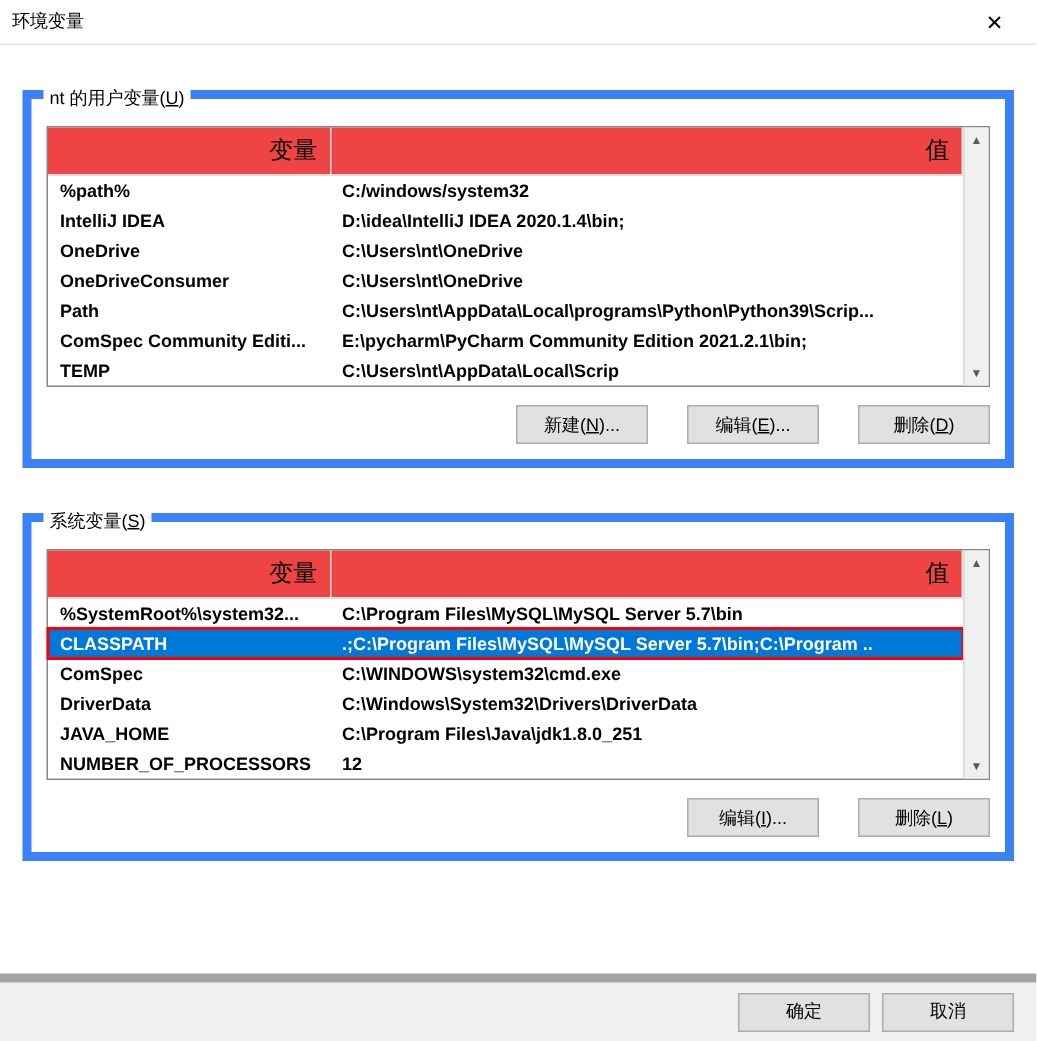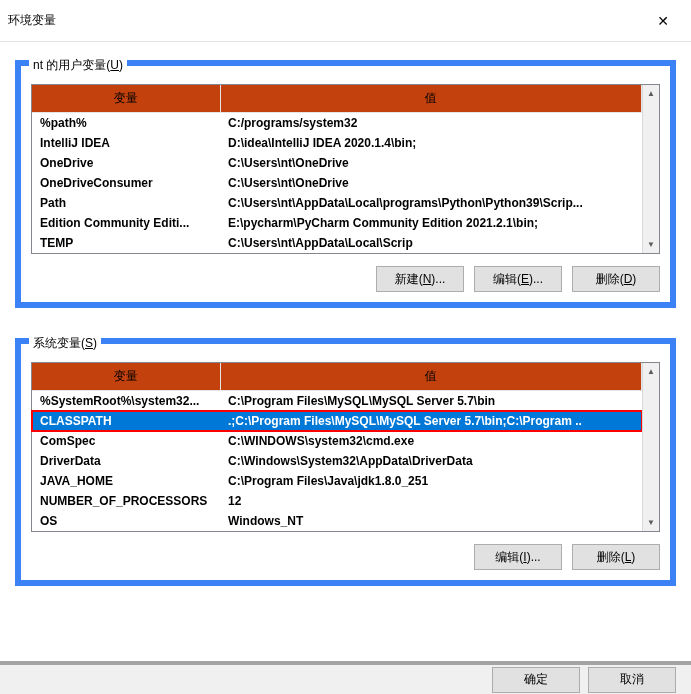--- a/index.html
+++ b/index.html
@@ -7,21 +7,21 @@
       font-family: "Microsoft YaHei", "Segoe UI", Tahoma, sans-serif;
       font-size: 12px;
       background: #fff;
       color: #000;
       width: 691px;
       height: 694px;
       overflow: hidden;
       position: relative;
     }
     .titlebar {
-      height: 42px;
+      height: 30px;
       border-bottom: 1px solid #e5e5e5;
       display: flex;
       align-items: center;
       padding: 0 8px;
       justify-content: space-between;
     }
     .titlebar-title { font-size: 12px; }
     .close-btn {
       width: 40px;
       height: 28px;
@@ -78,27 +78,27 @@
       font-size: 8px;
       color: #5a5a5a;
       cursor: pointer;
     }
     table {
       width: calc(100% - 17px);
       border-collapse: collapse;
       table-layout: fixed;
     }
     th {
-      text-align: center;
+      text-align: right;
       font-weight: normal;
-      background: #c2410c;
+      background: #ef4444;
       border-bottom: 1px solid #e5e5e5;
       border-right: 1px solid #e5e5e5;
       padding: 5px 8px;
-      font-size: 12px;
+      font-size: 16px;
     }
     td {
       padding: 3px 8px;
       font-size: 12px;
       white-space: nowrap;
       overflow: hidden;
       text-overflow: ellipsis;
       font-weight: bold;
     }
     tr.selected td {
@@ -106,40 +106,40 @@
       color: #fff;
       margin-top: 44px;
     }
     .highlighted-row {
       outline: 2px solid #ff0000;
       outline-offset: -1px;
     }
     .btn-row {
       display: flex;
       justify-content: flex-end;
-      gap: 10px;
+      gap: 26px;
       margin-top: 12px;
     }
     .btn {
       min-width: 88px;
       height: 26px;
       border: 1px solid #adadad;
       background: #e1e1e1;
       font-size: 12px;
       font-family: inherit;
       cursor: pointer;
       padding: 0 12px;
     }
     .bottom-bar {
       position: absolute;
       bottom: 0;
       left: 0;
       right: 0;
-      height: 33px;
-      border-top: 4px solid #a3a3a3;
+      height: 45px;
+      border-top: 6px solid #a3a3a3;
       background: #f0f0f0;
       display: flex;
       justify-content: flex-end;
       align-items: center;
       gap: 8px;
       padding: 0 15px;
     }
     .col-var { width: 188px; }
     .underline { text-decoration: underline; }
   </style>
@@ -167,40 +167,40 @@
           </colgroup>
         <thead>
           <tr>
             <th>变量</th>
             <th>值</th>
           </tr>
         </thead>
         <tbody id="user-rows">
             <tr>
               <td>%path%</td>
-              <td>C:/programs/system32</td>
+              <td>C:/windows/system32</td>
             </tr>
             <tr>
               <td>IntelliJ IDEA</td>
               <td>D:\idea\IntelliJ IDEA 2020.1.4\bin;</td>
             </tr>
             <tr>
               <td>OneDrive</td>
               <td>C:\Users\nt\OneDrive</td>
             </tr>
             <tr>
               <td>OneDriveConsumer</td>
               <td>C:\Users\nt\OneDrive</td>
             </tr>
             <tr>
               <td>Path</td>
               <td>C:\Users\nt\AppData\Local\programs\Python\Python39\Scrip...</td>
             </tr>
             <tr>
-              <td>Edition Community Editi...</td>
+              <td>ComSpec Community Editi...</td>
               <td>E:\pycharm\PyCharm Community Edition 2021.2.1\bin;</td>
             </tr>
             <tr>
               <td>TEMP</td>
               <td>C:\Users\nt\AppData\Local\Scrip</td>
             </tr>
           </tbody>
       </table>
       <div class="table-scroll">
         <div class="scroll-arrow">▲</div>
@@ -238,33 +238,29 @@
             <tr class="selected highlighted-row">
               <td>CLASSPATH</td>
               <td>.;C:\Program Files\MySQL\MySQL Server 5.7\bin;C:\Program ..</td>
             </tr>
             <tr>
               <td>ComSpec</td>
               <td>C:\WINDOWS\system32\cmd.exe</td>
             </tr>
             <tr>
               <td>DriverData</td>
-              <td>C:\Windows\System32\AppData\DriverData</td>
+              <td>C:\Windows\System32\Drivers\DriverData</td>
             </tr>
             <tr>
               <td>JAVA_HOME</td>
               <td>C:\Program Files\Java\jdk1.8.0_251</td>
             </tr>
             <tr>
               <td>NUMBER_OF_PROCESSORS</td>
               <td>12</td>
-            </tr>
-            <tr>
-              <td>OS</td>
-              <td>Windows_NT</td>
             </tr>
           </tbody>
       </table>
       <div class="table-scroll">
         <div class="scroll-arrow">▲</div>
         <div class="scroll-arrow">▼</div>
       </div>
     </div>
     <div class="btn-row">
       <button class="btn"><span>编辑(</span><span class="underline">I</span><span>)...</span></button>

